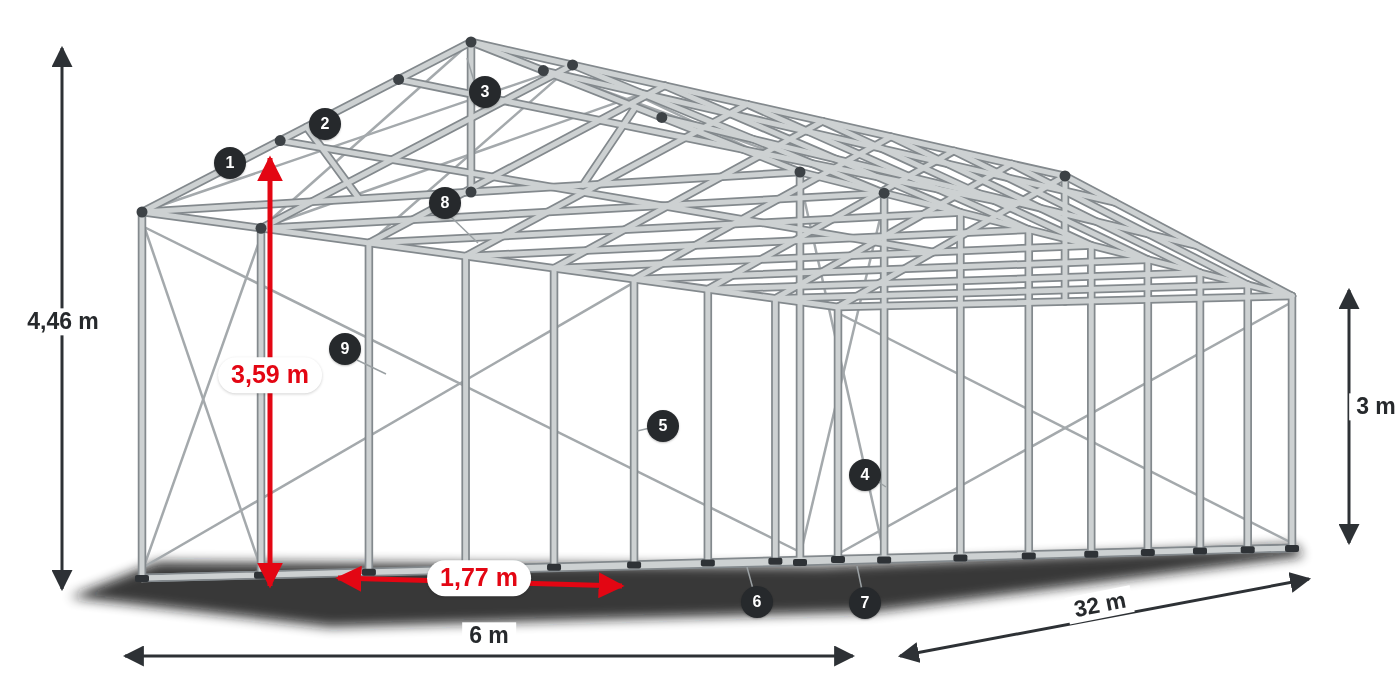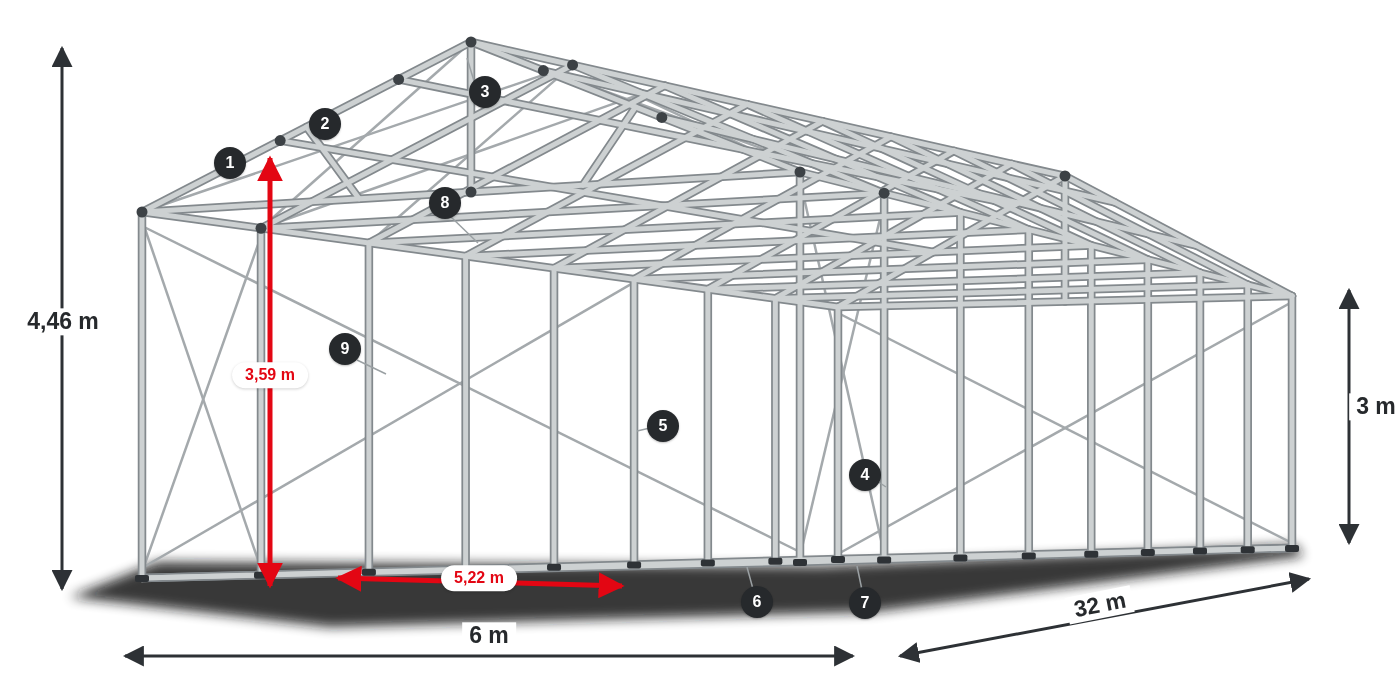--- a/index.html
+++ b/index.html
@@ -7,21 +7,21 @@
               font-family:"Liberation Sans", sans-serif; }
   .stage { position:relative; width:1400px; height:700px; background:#ffffff; }
   .stage > svg { position:absolute; left:0; top:0; }
 
   .dim { position:absolute; transform:translate(-50%,-50%); font-weight:700;
          font-size:23px; color:#26292c; background:#ffffff; padding:1px 7px;
          white-space:nowrap; line-height:1.1; }
   .dim.rot { transform:translate(-50%,-50%) rotate(-11deg); }
 
   .pill { position:absolute; transform:translate(-50%,-50%); font-weight:700;
-          font-size:16px; color:#e30613; background:#ffffff; padding:4px 13px;
+          font-size:25px; color:#e30613; background:#ffffff; padding:4px 13px;
           border-radius:18px; box-shadow:0 1px 3px rgba(0,0,0,.18);
           white-space:nowrap; line-height:1.1; }
 
   .badge { position:absolute; transform:translate(-50%,-50%); width:32px; height:32px;
            border-radius:50%; background:#26292c; color:#ffffff; display:flex;
            align-items:center; justify-content:center; font-weight:700; font-size:16px;
            cursor:pointer; user-select:none; box-shadow:0 1px 2px rgba(0,0,0,.25); }
 </style>
 </head>
 <body>
@@ -230,21 +230,21 @@
         <line x1="270" y1="158" x2="270" y2="586" stroke="#e30613" stroke-width="5" marker-start="url(#mR)" marker-end="url(#mR)"></line>
         <line x1="338" y1="578" x2="622" y2="586" stroke="#e30613" stroke-width="5" marker-start="url(#mR)" marker-end="url(#mR)"></line>
       </g>
     </svg>
 
   <div class="dim" style="left:63px;   top:322px;">4,46 m</div>
   <div class="dim" style="left:489px;  top:636px;">6 m</div>
   <div class="dim rot" style="left:1100px; top:605px;">32 m</div>
   <div class="dim" style="left:1376px; top:407px;">3 m</div>
   <div class="pill" style="left:270px;  top:375px;">3,59 m</div>
-  <div class="pill" style="left:479px;  top:578px;">5,22 m</div>
+  <div class="pill" style="left:479px;  top:578px;">1,77 m</div>
 
   <div class="badge" style="left:230px; top:163px;">1</div>
   <div class="badge" style="left:325px; top:124px;">2</div>
   <div class="badge" style="left:485px; top:92px;">3</div>
   <div class="badge" style="left:865px; top:475px;">4</div>
   <div class="badge" style="left:663px; top:426px;">5</div>
   <div class="badge" style="left:757px; top:602px;">6</div>
   <div class="badge" style="left:865px; top:603px;">7</div>
   <div class="badge" style="left:445px; top:203px;">8</div>
   <div class="badge" style="left:345px; top:349px;">9</div>

